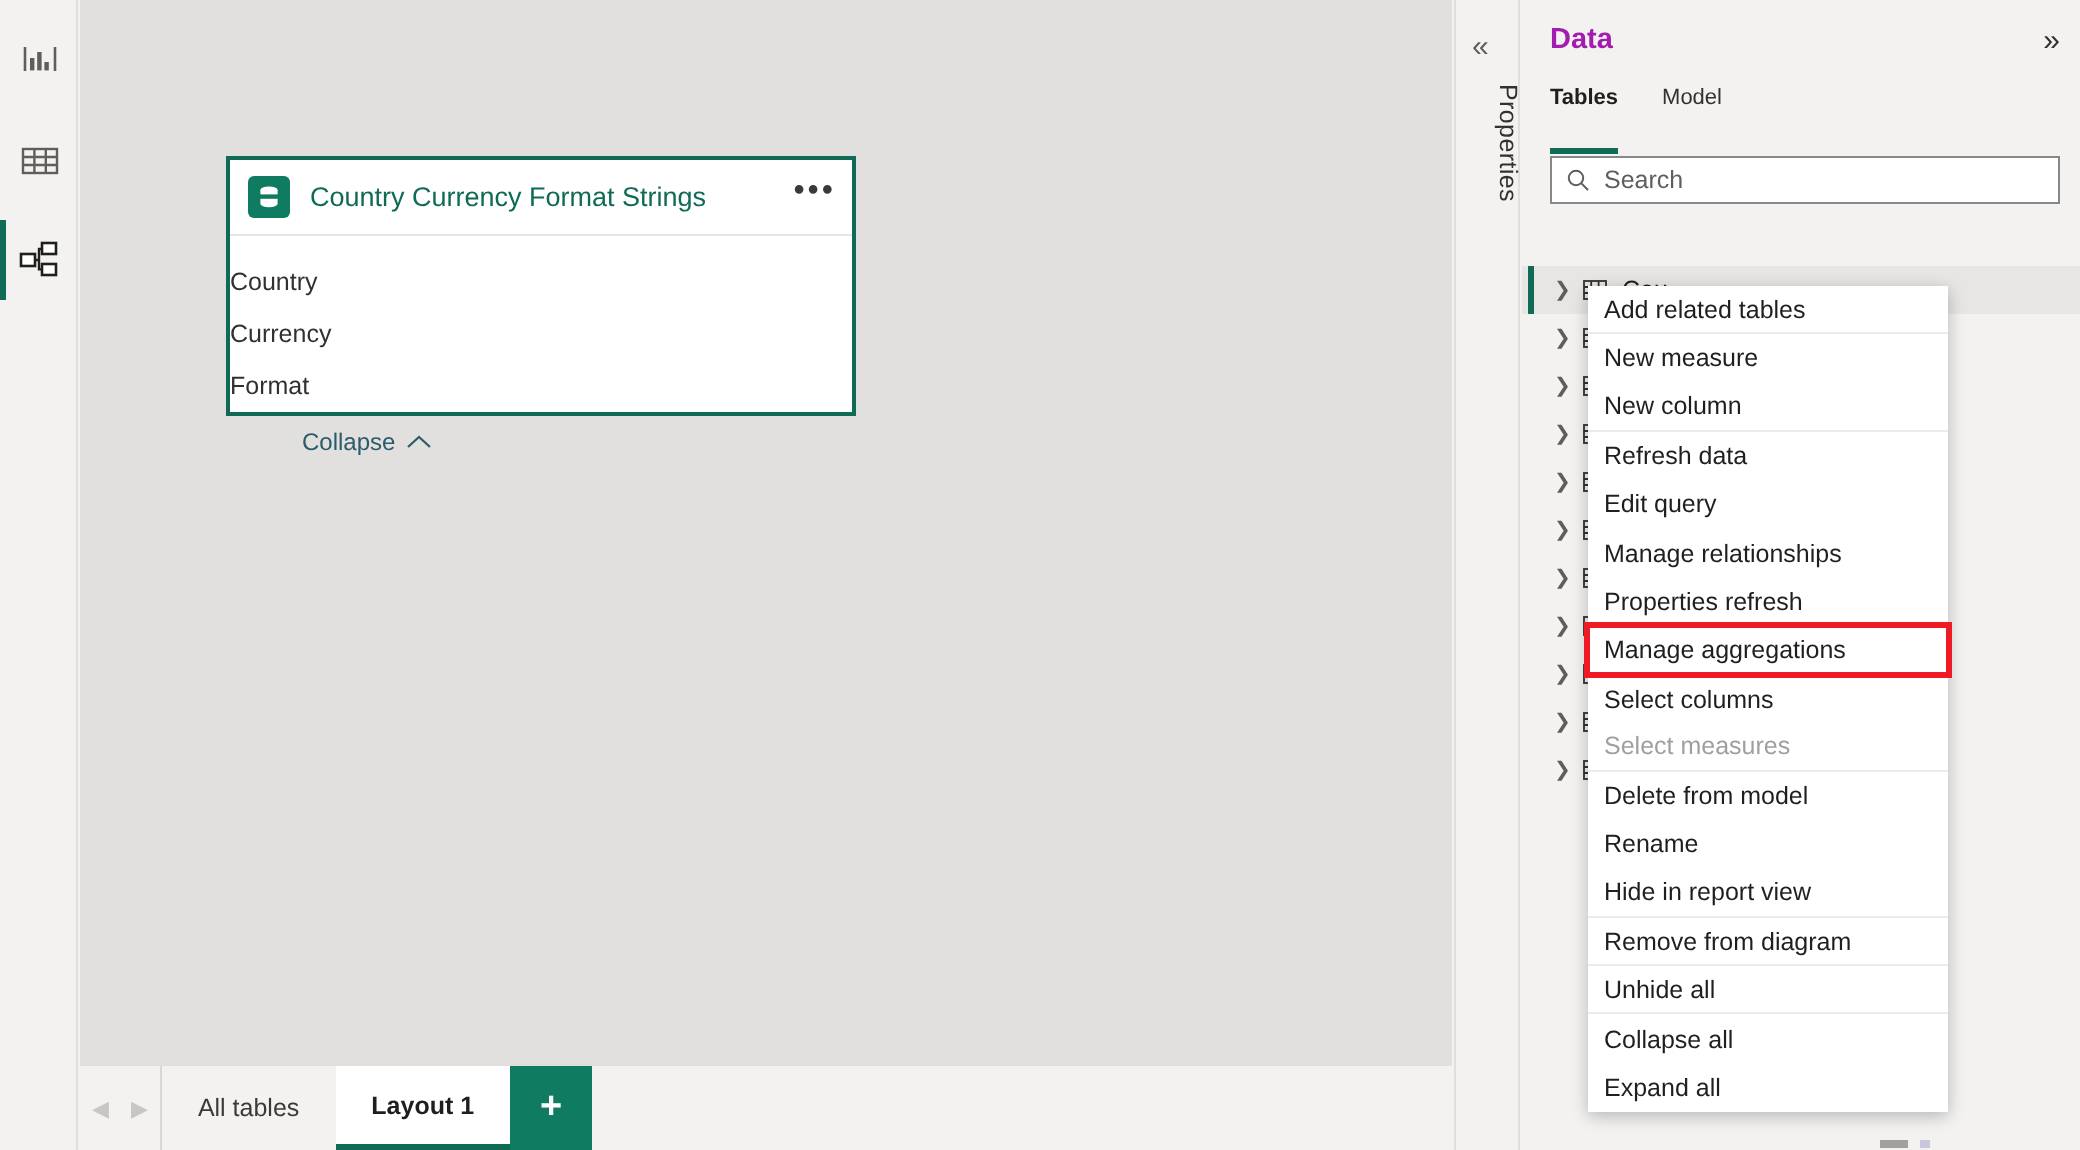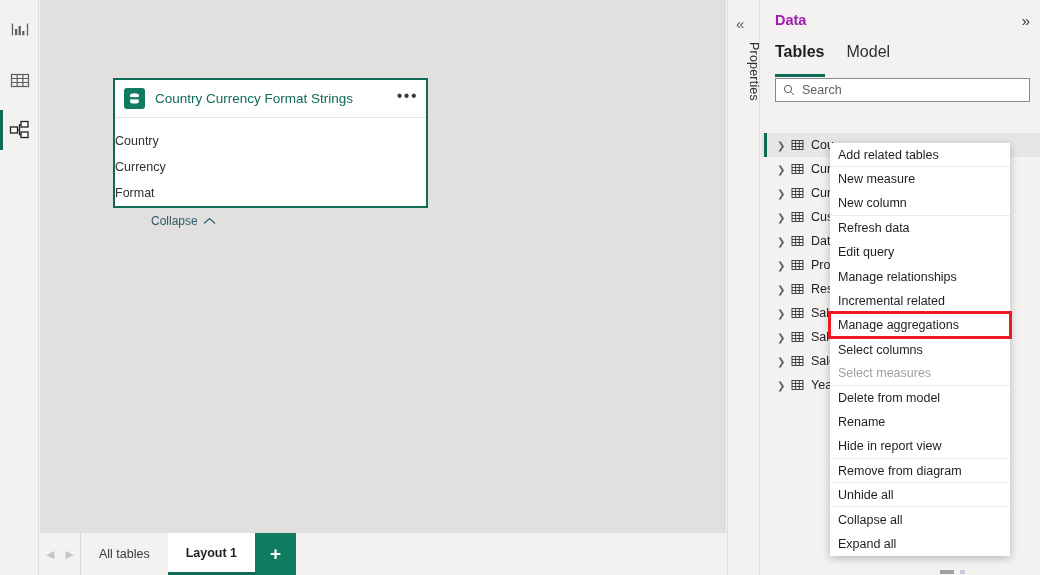--- a/index.html
+++ b/index.html
@@ -219,21 +219,21 @@
     color: #323130;
     cursor: pointer;
   }
   .pane-tabs {
     height: 34px;
     display: flex;
     padding-left: 14px;
     gap: 22px;
   }
   .pane-tab {
-    font-size: 16px;
+    font-size: 11px;
     color: #323130;
     position: relative;
     cursor: pointer;
     padding-top: 3px;
   }
   .pane-tab.active { font-weight: 700; color: #201f1e; }
   .pane-tab.active::after {
     content: "";
     position: absolute;
     left: 0; bottom: -3px;
@@ -293,21 +293,21 @@
     color: #605e5c;
     font-size: 10px;
     flex: 0 0 auto;
   }
   .tbl-ico { margin-right: 7px; flex: 0 0 auto; display:block; }
   .tbl-name { white-space: nowrap; }
 
   
   .ctx-menu {
     position: absolute;
-    left: 830px; top: 143px;
+    left: 794px; top: 143px;
     width: 180px;
     background: #ffffff;
     box-shadow: 0 2px 8px rgba(0,0,0,0.25);
     padding: 0;
     z-index: 50;
   }
   .ctx-item {
     height: 24.3px;
     display: flex;
     align-items: center;
@@ -561,21 +561,21 @@
 
   </div>
 
   <div class="ctx-menu">
     <div class="ctx-item sep-after">Add related tables</div>
     <div class="ctx-item">New measure</div>
     <div class="ctx-item sep-after">New column</div>
     <div class="ctx-item">Refresh data</div>
     <div class="ctx-item">Edit query</div>
     <div class="ctx-item">Manage relationships</div>
-    <div class="ctx-item">Incremental related</div>
+    <div class="ctx-item">Properties refresh</div>
     <div class="ctx-item highlight">Manage aggregations</div>
     <div class="ctx-item">Select columns</div>
     <div class="ctx-item disabled sep-after">Select measures</div>
     <div class="ctx-item">Delete from model</div>
     <div class="ctx-item">Rename</div>
     <div class="ctx-item sep-after">Hide in report view</div>
     <div class="ctx-item sep-after">Remove from diagram</div>
     <div class="ctx-item sep-after">Unhide all</div>
     <div class="ctx-item">Collapse all</div>
     <div class="ctx-item">Expand all</div>

